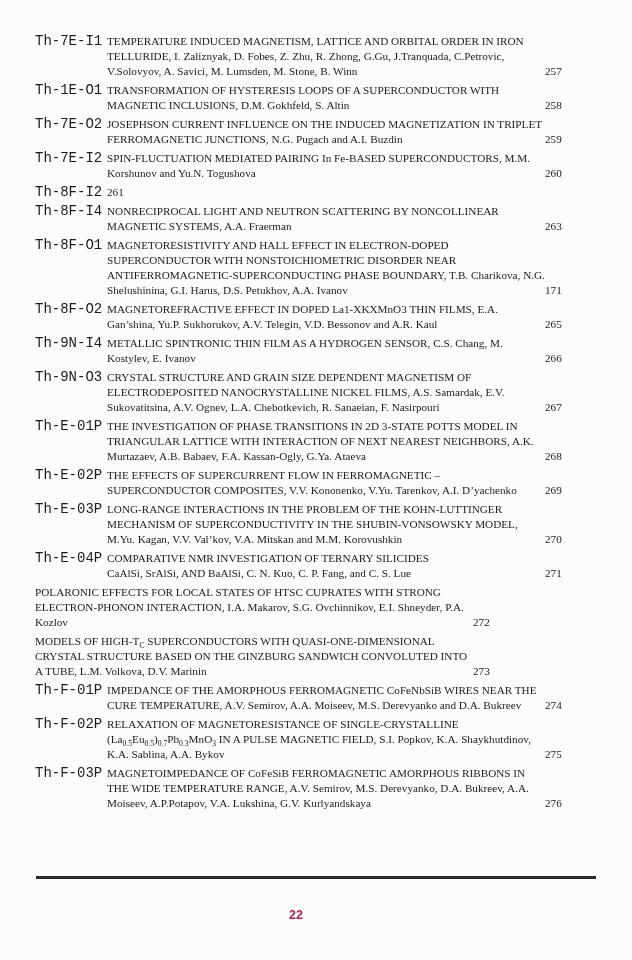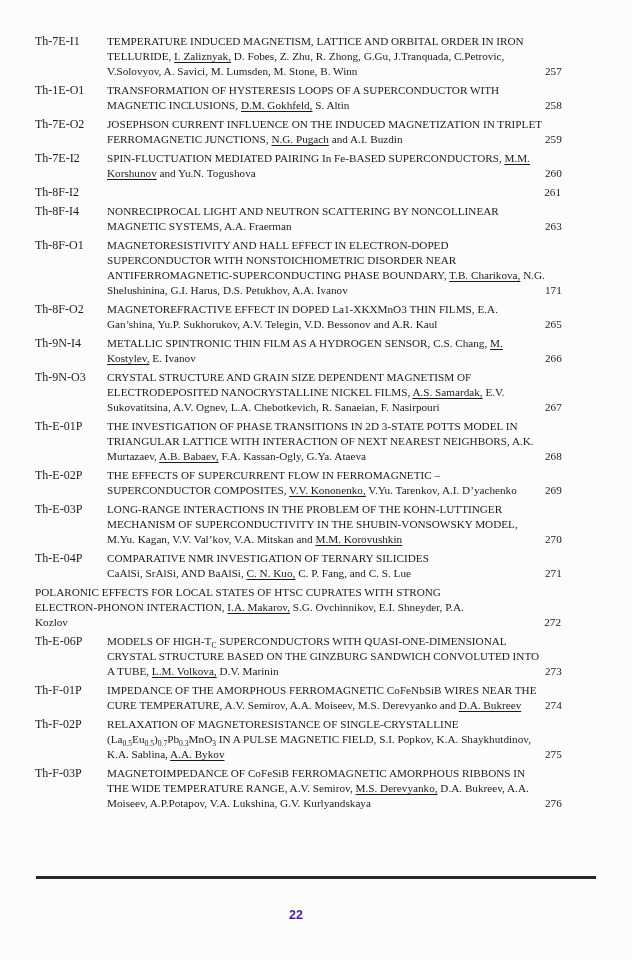--- a/index.html
+++ b/index.html
@@ -12,61 +12,60 @@
     box-sizing: border-box;
     padding: 34px 0 0 35px;
     font-family: "Liberation Serif", serif;
     color: #1b1b1b;
     overflow: hidden;
   }
   .toc-list { }
   .entry { display: flex; margin-bottom: 4px; }
   .code {
     flex: 0 0 72px;
-    font-size: 12px;
+    font-size: 14px;
     line-height: 15px;
     white-space: nowrap;
+    font-family: Liberation Mono, monospace;
   }
   .desc {
     flex: 0 0 438px;
     font-size: 11.2px;
     line-height: 15px;
   }
   .desc sub { font-size: 0.68em; line-height: 0; }
   .desc .u {
-    text-decoration: underline;
     text-decoration-thickness: 0.8px;
     text-underline-offset: 1.5px;
   }
   .page-col {
     flex: 1 1 auto;
     align-self: flex-end;
-    text-align: right;
-    padding-right: 71px;
+    padding-right: 55px;
     font-size: 11.2px;
     line-height: 15px;
   }
   .footer-rule {
     position: absolute;
     left: 36px;
     top: 876px;
     width: 560px;
     height: 3px;
     background: #2a2a2a;
   }
   .footer-page {
     position: absolute;
     left: 0;
     top: 908px;
     width: 592px;
     text-align: center;
     font-family: "Liberation Sans", sans-serif;
     font-weight: bold;
     font-size: 12.5px;
-    color: #4c1d95;
+    color: #be185d;
   }
 </style>
 </head>
 <body>
 
 <div class="page">
   <div class="toc-list">
   <div class="entry">
     <div class="code">Th-7E-I1</div>
     <div class="desc"><span>TEMPERATURE INDUCED MAGNETISM, LATTICE AND ORBITAL ORDER IN IRON TELLURIDE, </span><span class="u">I. Zaliznyak,</span><span> D. Fobes, Z. Zhu, R. Zhong, G.Gu, J.Tranquada, C.Petrovic, V.Solovyov, A. Savici, M. Lumsden, M. Stone, B. Winn</span></div>
@@ -150,21 +149,20 @@
     <div class="desc"><span>COMPARATIVE NMR INVESTIGATION OF TERNARY SILICIDES</span><br><span>CaAlSi, SrAlSi, AND BaAlSi, </span><span class="u">C. N. Kuo,</span><span> C. P. Fang, and C. S. Lue</span></div>
     <div class="page-col">271</div>
   </div>
 
   <div class="entry">
     <div class="desc"><span>POLARONIC EFFECTS FOR LOCAL STATES OF HTSC CUPRATES WITH STRONG ELECTRON-PHONON INTERACTION, </span><span class="u">I.A. Makarov,</span><span> S.G. Ovchinnikov, E.I. Shneyder, P.A. Kozlov</span></div>
     <div class="page-col">272</div>
   </div>
 
   <div class="entry">
-    <div class="code">Th-E-06P</div>
     <div class="desc"><span>MODELS OF HIGH-T</span><sub>C</sub><span> SUPERCONDUCTORS WITH QUASI-ONE-DIMENSIONAL CRYSTAL STRUCTURE BASED ON THE GINZBURG SANDWICH CONVOLUTED INTO A TUBE, </span><span class="u">L.M. Volkova,</span><span> D.V. Marinin</span></div>
     <div class="page-col">273</div>
   </div>
 
   <div class="entry">
     <div class="code">Th-F-01P</div>
     <div class="desc"><span>IMPEDANCE OF THE AMORPHOUS FERROMAGNETIC CoFeNbSiB WIRES NEAR THE CURE TEMPERATURE, A.V. Semirov, A.A. Moiseev, M.S. Derevyanko and </span><span class="u">D.A. Bukreev</span></div>
     <div class="page-col">274</div>
   </div>
 

